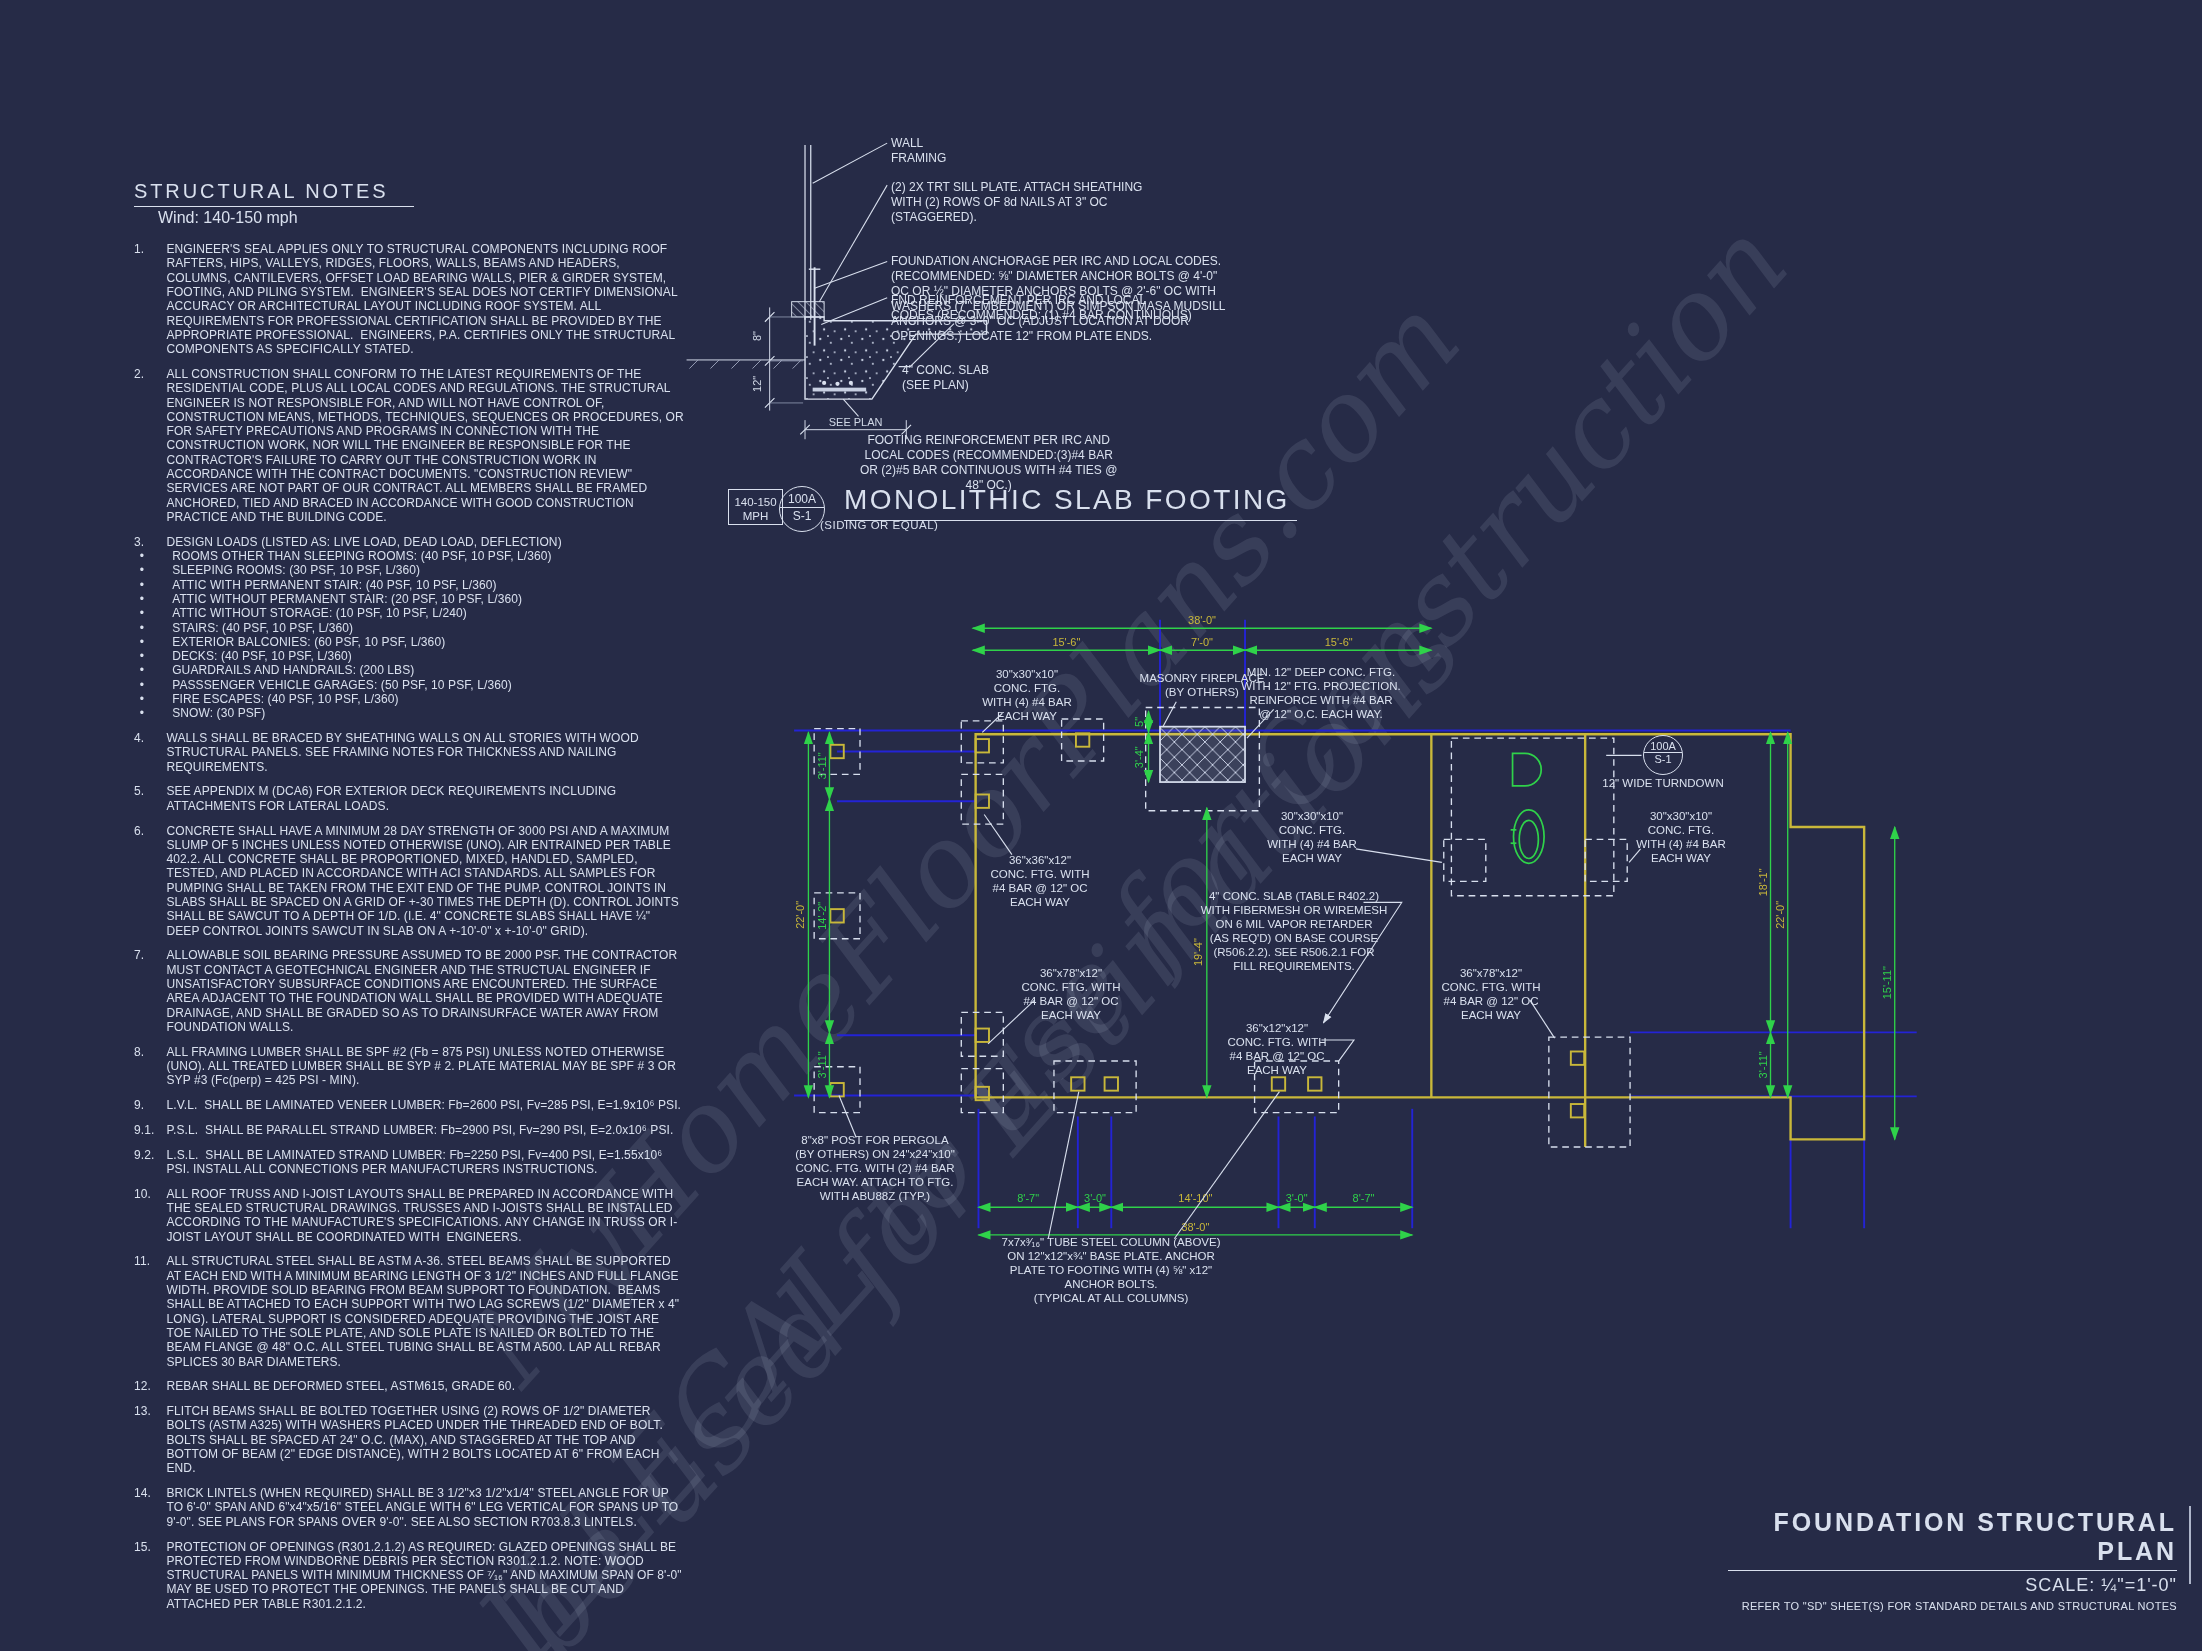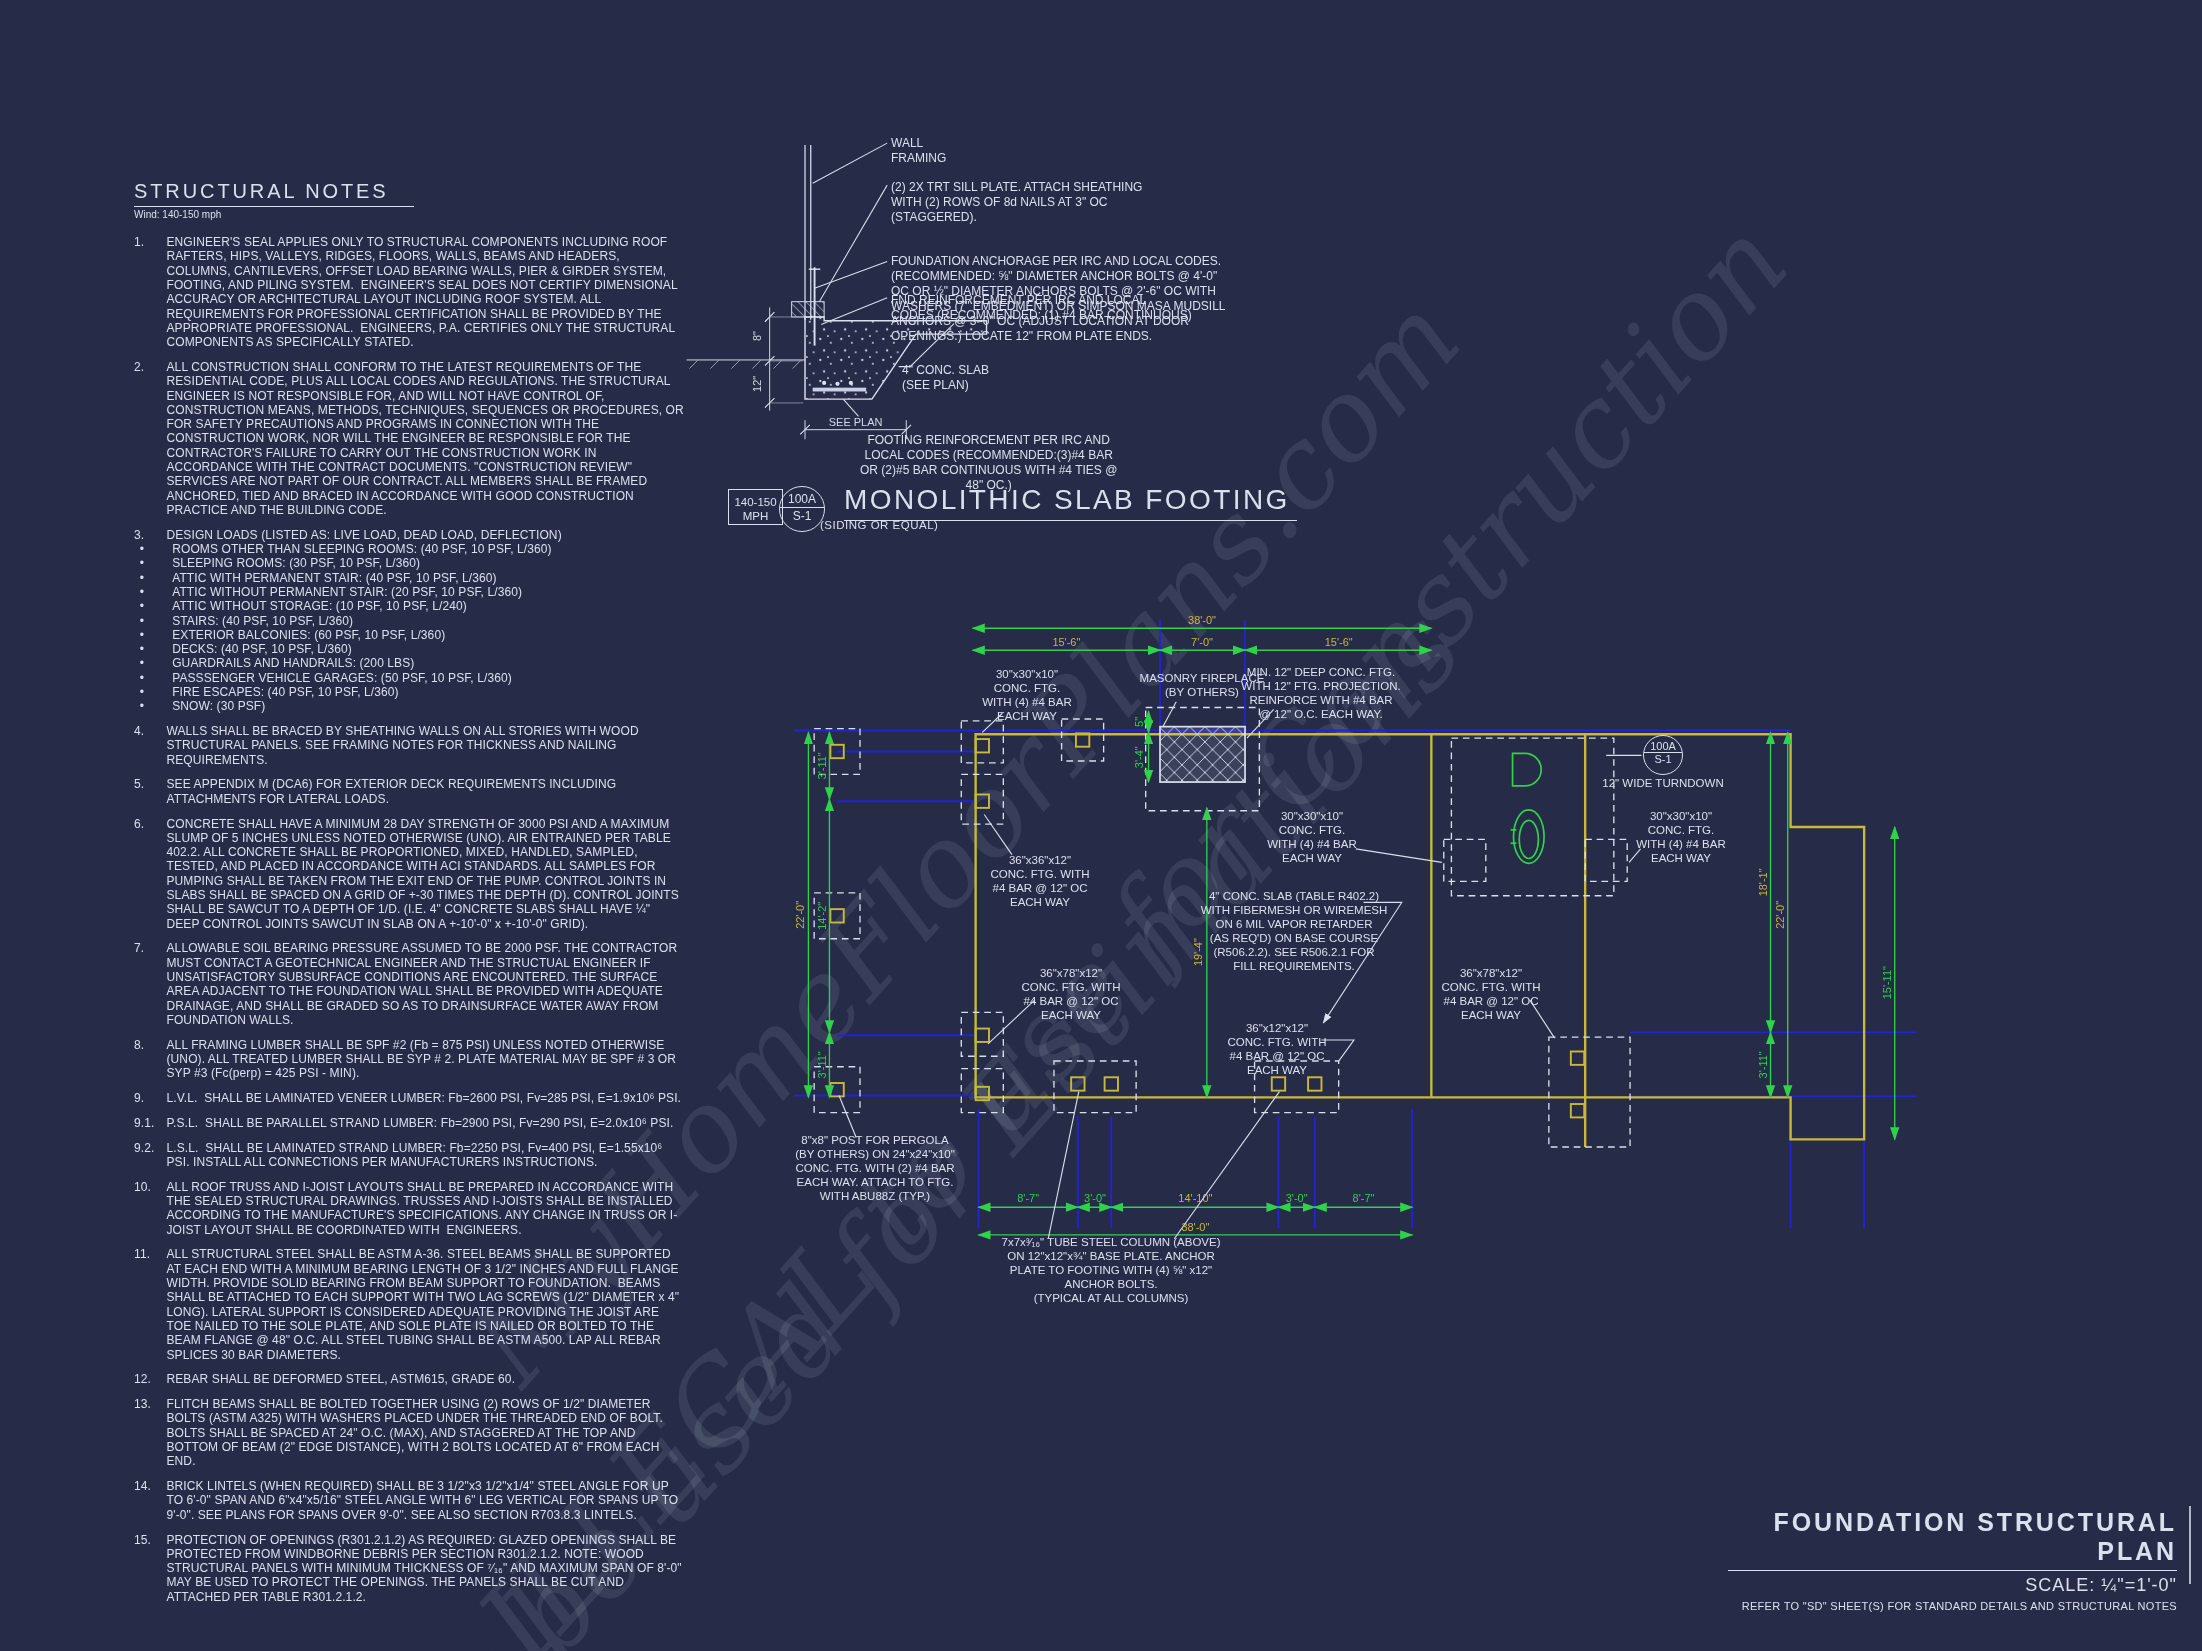--- a/index.html
+++ b/index.html
@@ -6,21 +6,21 @@
   .sheet{position:relative;width:2202px;height:1652px;background:#262b47;overflow:hidden;
          font-family:"Liberation Sans",sans-serif;color:#d9e0ee;}
   
   .wm{position:absolute;white-space:nowrap;font-family:"DejaVu Serif",serif;font-style:italic;
       color:#cdd5ea;opacity:0.11;font-size:113px;pointer-events:none;
       transform:translate(-50%,-50%) rotate(-48deg);}
   
   .notes{position:absolute;left:134px;top:180px;width:550px;}
   .notes h1{font-size:20px;font-weight:normal;letter-spacing:2.9px;margin:0 0 1.9px 0;
             border-bottom:1.4px solid #d9e0ee;display:inline-block;padding:0 25px 2.9px 0;}
-  .wind{font-size:10px;margin-bottom:15.3px;}
+  .wind{font-size:16px;margin-bottom:15.3px;margin-left:24px;}
   .note{display:flex;margin-top:10.5px;font-size:12px;line-height:14.3px;letter-spacing:0.1px;}
   .note.bullet{margin-top:0;}
   .note-num{flex:0 0 32.5px;}
   .note.bullet .note-num{padding-left:5.7px;}
   .note-text{flex:1;white-space:pre-wrap;}
   
   .dlabel{position:absolute;font-size:12px;line-height:15px;white-space:pre-line;}
   .plabel{position:absolute;font-size:11.5px;line-height:14px;white-space:pre-line;text-align:center;
           transform:translateX(-50%);}
   

